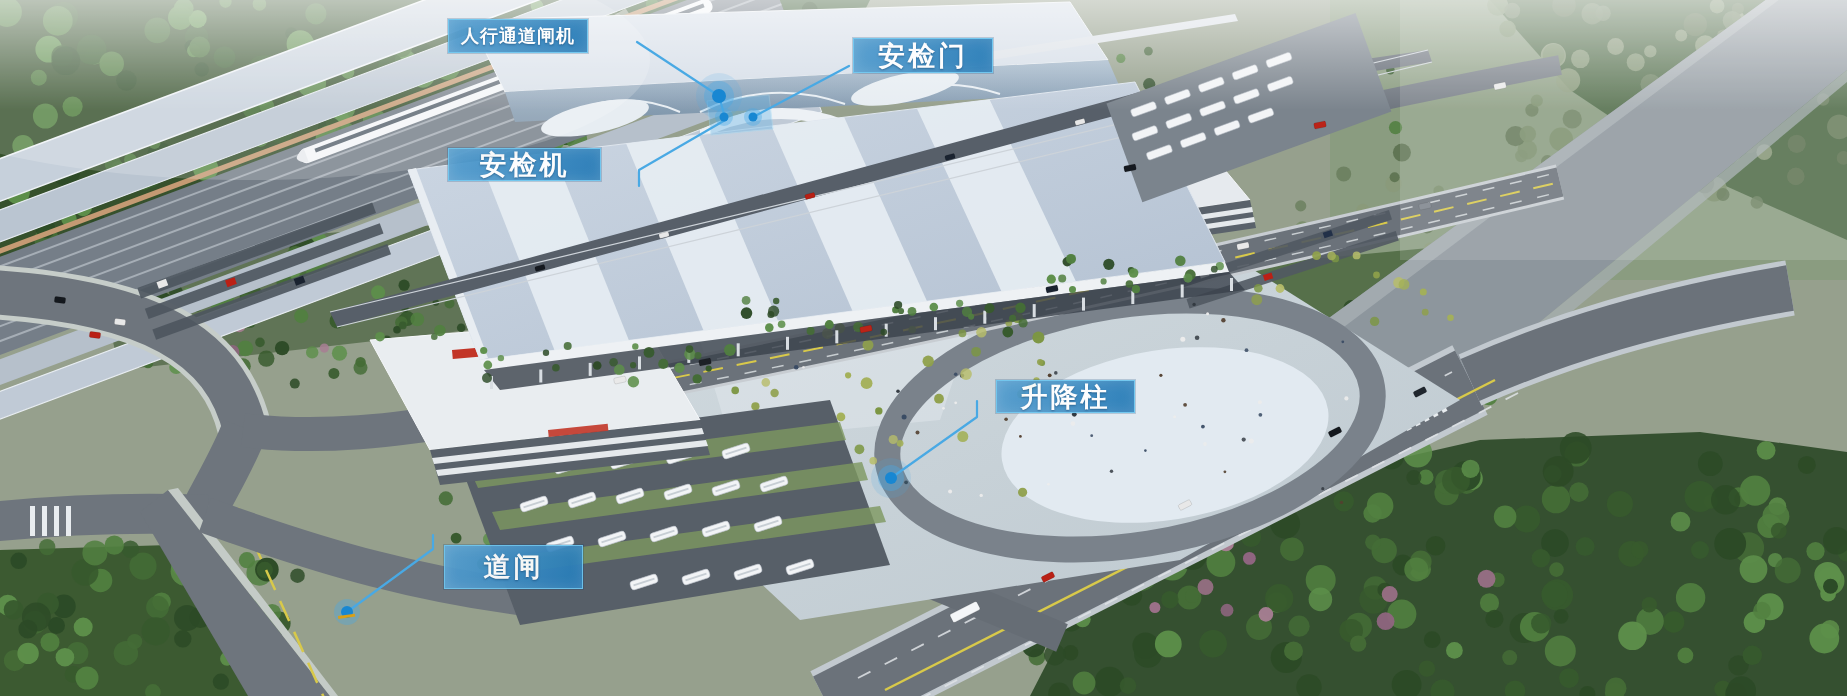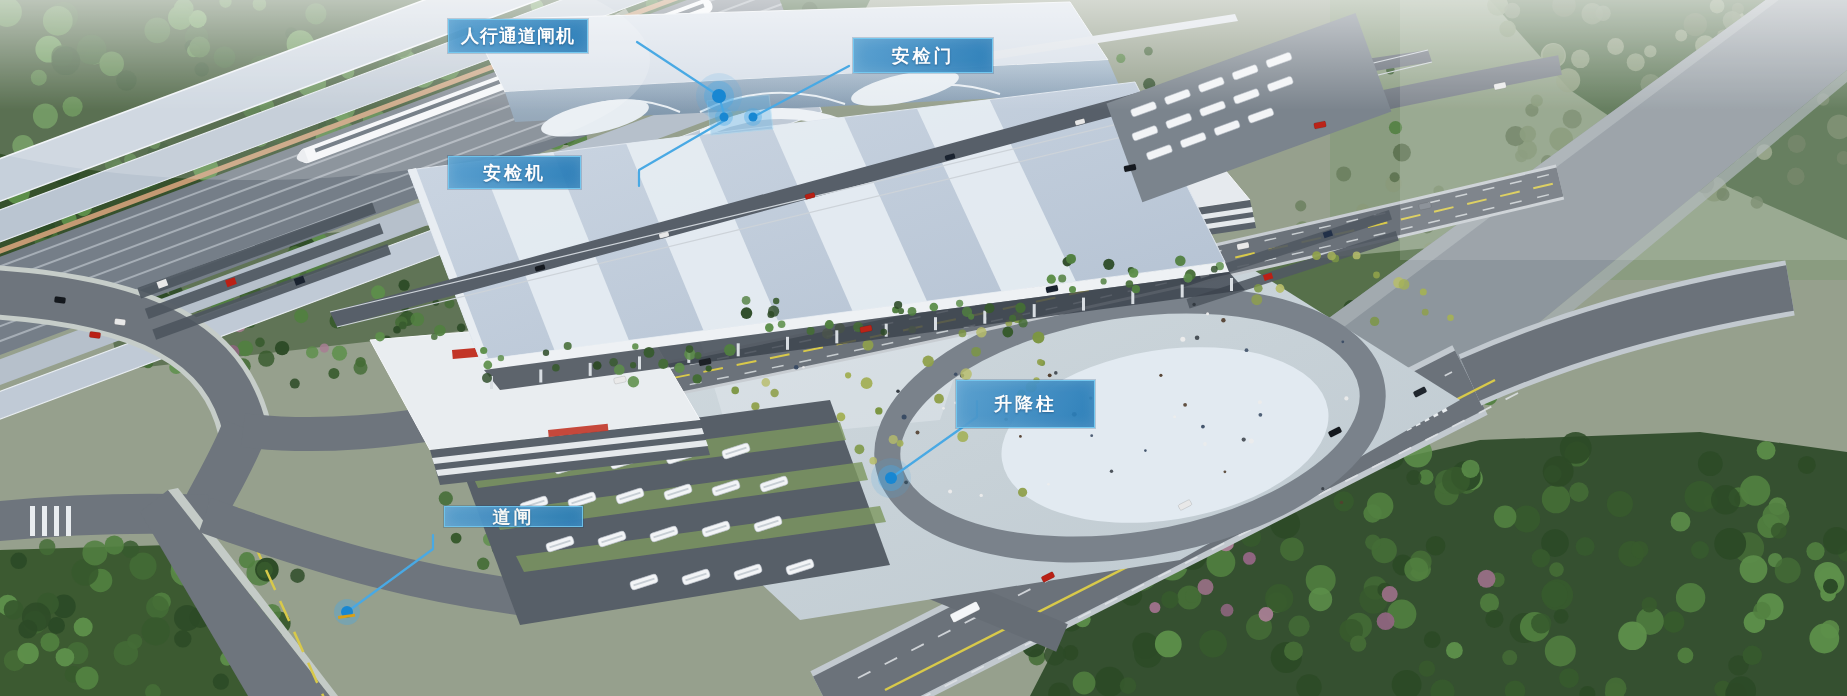--- a/index.html
+++ b/index.html
@@ -8,21 +8,21 @@
     background:#96a08d;font-family:"DejaVu Sans","Liberation Sans",sans-serif;font-weight:bold;
   }
   #scene{position:absolute;left:0;top:0;}
   .callout{
     position:absolute;display:flex;align-items:center;justify-content:center;
     box-sizing:border-box;
     background:linear-gradient(115deg,rgba(255,255,255,.20),rgba(6,48,96,.14)),var(--label-background,#2a86c4);
     opacity:.94;
     border:1px solid var(--label-border,#6ec6ef);
     box-shadow:0 0 0 1px rgba(10,60,110,.22), inset 0 0 14px rgba(255,255,255,.16);
-    color:#fff;font-size:18px;letter-spacing:3px;
+    color:#fff;font-size:27px;letter-spacing:3px;
     text-shadow:0 1px 2px rgba(0,40,80,.45);
     white-space:nowrap;z-index:5;
   }
   .callout.compact{font-size:18px;letter-spacing:1px;}
   .leader{stroke:var(--leader-line,#49a9e4);stroke-width:2.2;fill:none;stroke-linejoin:round;stroke-linecap:round;}
   .dot{fill:var(--dot-fill,#1887d2);}
   .halo{fill:var(--leader-line,#49a9e4);opacity:.38;}
   .halo2{fill:var(--leader-line,#49a9e4);opacity:.16;}
 </style>
 </head>
@@ -1310,16 +1310,16 @@
     <circle class="halo" cx="891" cy="478" r="13"></circle>
     <circle class="dot" cx="891" cy="478" r="6"></circle>
     <circle class="halo" cx="347" cy="612" r="13"></circle>
     <circle class="dot" cx="347" cy="612" r="6"></circle>
     <rect x="338" y="616" width="17" height="3" fill="#d8a018" transform="rotate(-8 338 616)"></rect>
   </g>
 </svg>
 
 <div class="callout compact" style="left:448px;top:19px;width:140px;height:34px">人行通道闸机</div>
 <div class="callout" style="left:853px;top:38px;width:140px;height:35px">安检门</div>
-<div class="callout" style="left:448px;top:156px;width:133px;height:33px">安检机</div>
-<div class="callout" style="left:956px;top:380px;width:139px;height:48px">升降柱</div>
-<div class="callout" style="left:444px;top:506px;width:139px;height:21px">道闸</div>
+<div class="callout" style="left:448px;top:148px;width:153px;height:33px">安检机</div>
+<div class="callout" style="left:996px;top:380px;width:139px;height:33px">升降柱</div>
+<div class="callout" style="left:444px;top:545px;width:139px;height:44px">道闸</div>
 </div>
 
 </body></html>

